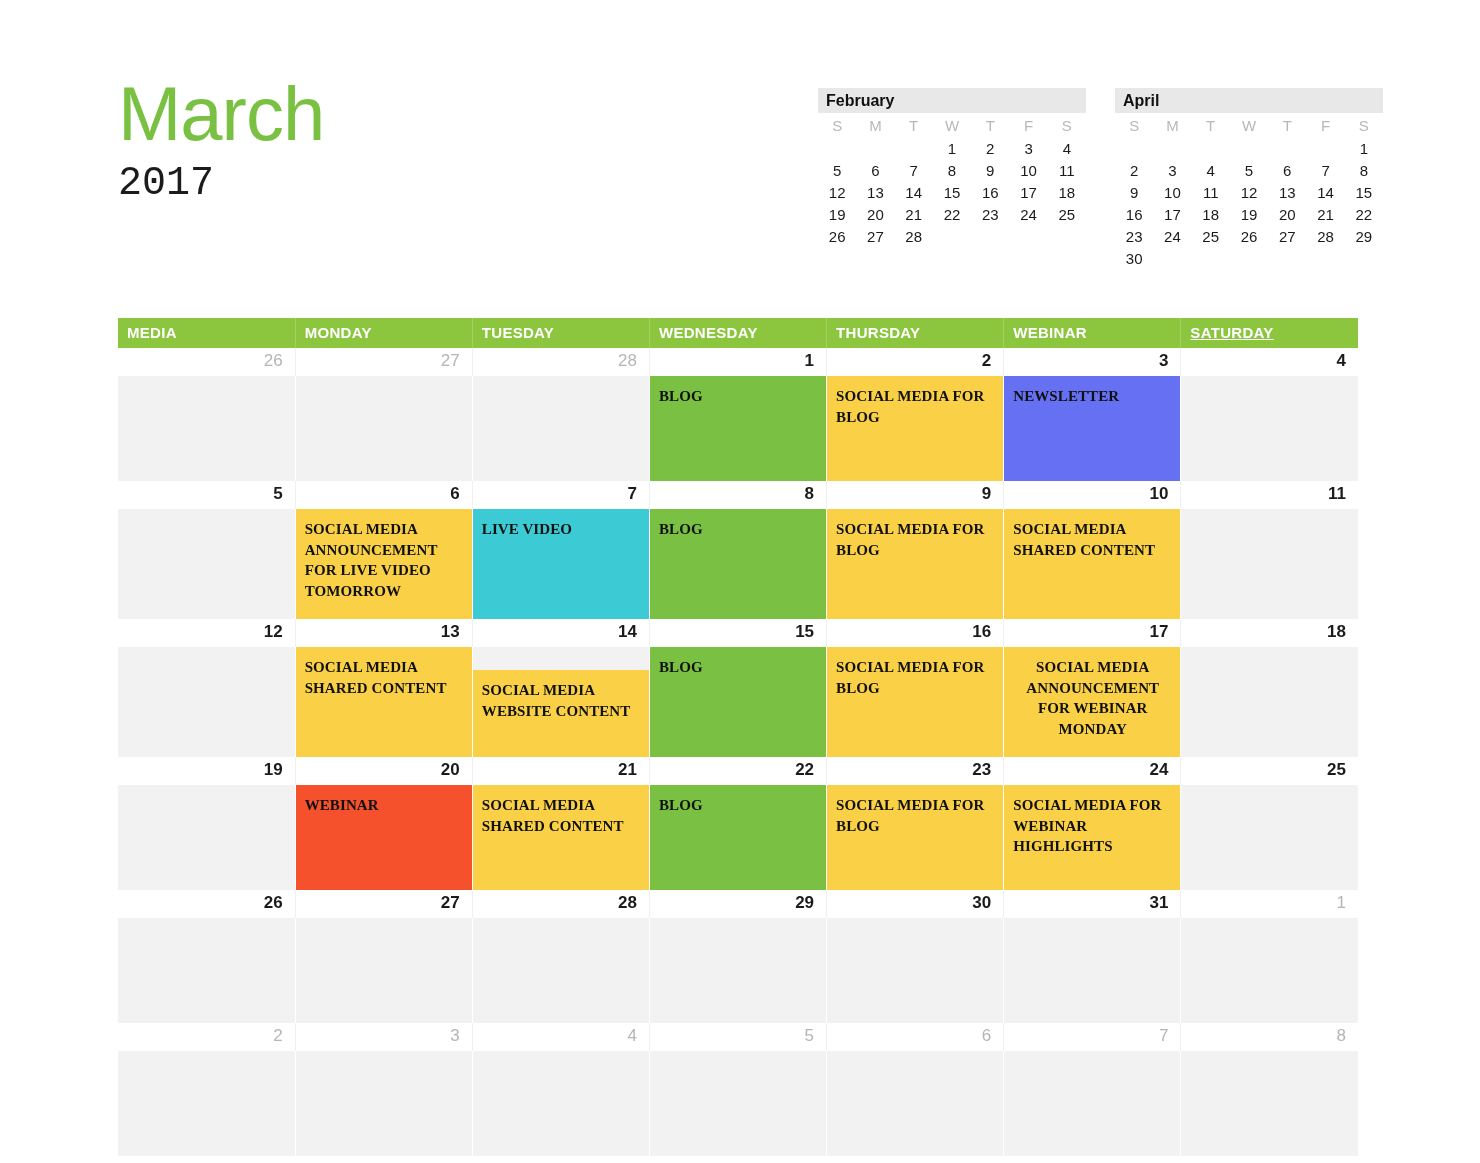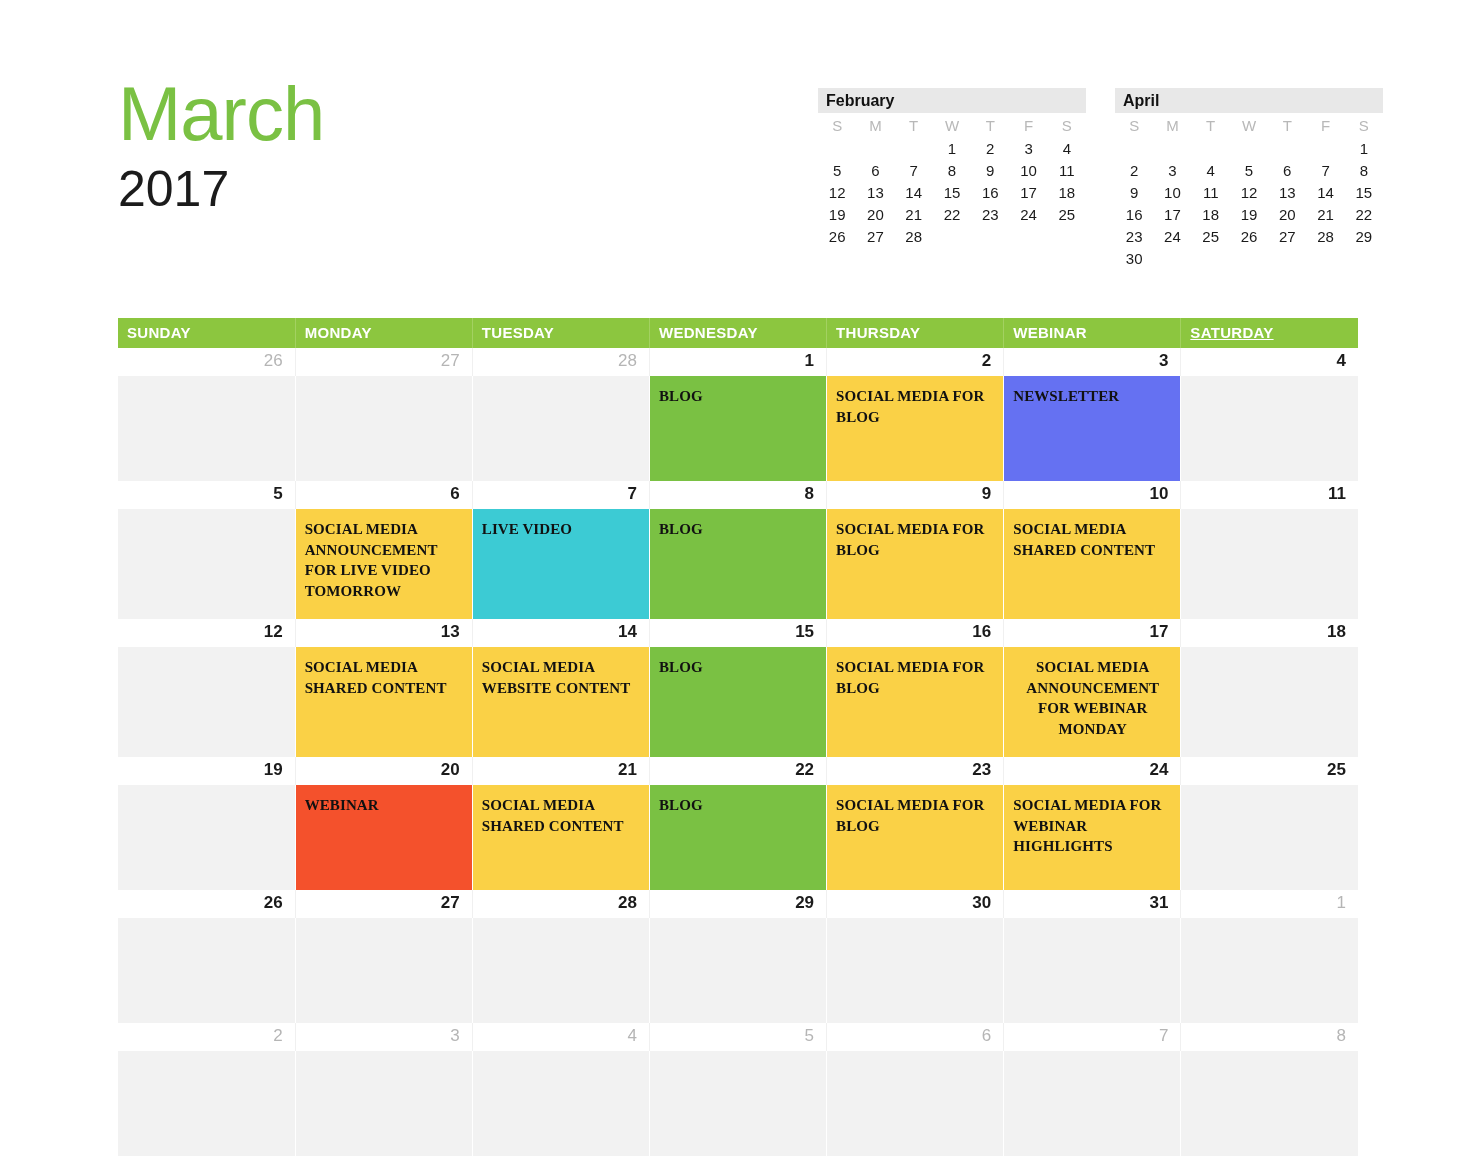--- a/index.html
+++ b/index.html
@@ -23,26 +23,27 @@
     top: 78px;
   }
   #month-title {
     font-size: 76px;
     font-weight: normal;
     color: #7ac143;
     line-height: 0.95;
     letter-spacing: -1px;
   }
   #year-title {
-    font-size: 50px;
+    font-size: 40px;
     font-weight: normal;
     color: #1b1b1b;
     line-height: 1;
     margin-top: 14px;
     letter-spacing: 0px;
+    font-family: Liberation Mono, monospace;
   }
 
   
   .mini-cal {
     position: absolute;
     top: 88px;
     width: 268px;
     margin-left: 23px;
   }
   #mini-cal-prev { left: 795px; }
@@ -303,21 +304,21 @@
       <col>
         <col>
         <col>
         <col>
         <col>
         <col>
         <col>
     </colgroup>
     <thead>
       <tr class="dow-head">
-          <th>SUNDAY</th>
+          <th>MEDIA</th>
           <th>MONDAY</th>
           <th>TUESDAY</th>
           <th>WEDNESDAY</th>
           <th>THURSDAY</th>
           <th>WEBINAR</th>
           <th>SATURDAY</th>
         </tr>
     </thead>
     <tbody>
         <tr>
@@ -394,21 +395,21 @@
           <td class="date-cell">18</td>
         </tr>
         <tr class="event-row">
           <td class="event-cell">
             <div class="event-chip blank"></div>
           </td>
           <td class="event-cell">
             <div class="event-chip" style="background: rgb(250, 209, 70);">SOCIAL MEDIA SHARED CONTENT</div>
           </td>
           <td class="event-cell">
-            <div class="event-chip" style="background: rgb(250, 209, 70);">SOCIAL MEDIA WEBSITE CONTENT</div>
+            <div class="event-chip" style="background: rgb(250, 209, 70); margin-top: 23px;">SOCIAL MEDIA WEBSITE CONTENT</div>
           </td>
           <td class="event-cell">
             <div class="event-chip" style="background: rgb(122, 193, 67);">BLOG</div>
           </td>
           <td class="event-cell">
             <div class="event-chip" style="background: rgb(250, 209, 70);">SOCIAL MEDIA FOR BLOG</div>
           </td>
           <td class="event-cell">
             <div class="event-chip" style="background: rgb(250, 209, 70); text-align: center;">SOCIAL MEDIA ANNOUNCEMENT FOR WEBINAR MONDAY</div>
           </td>

